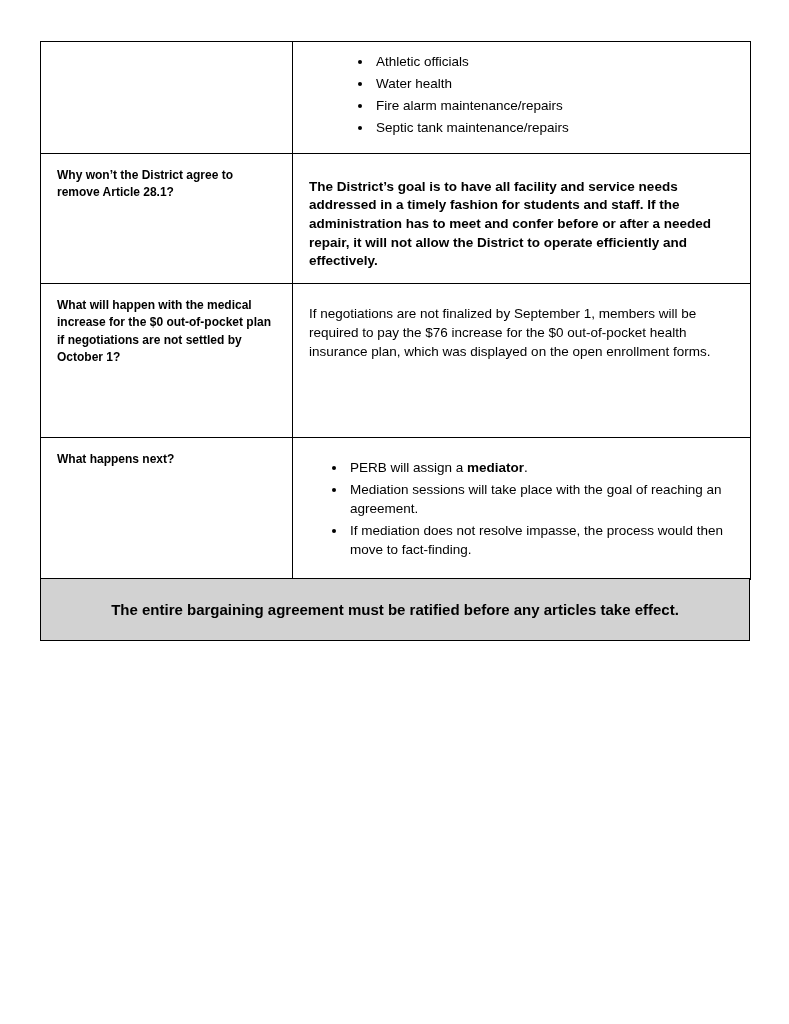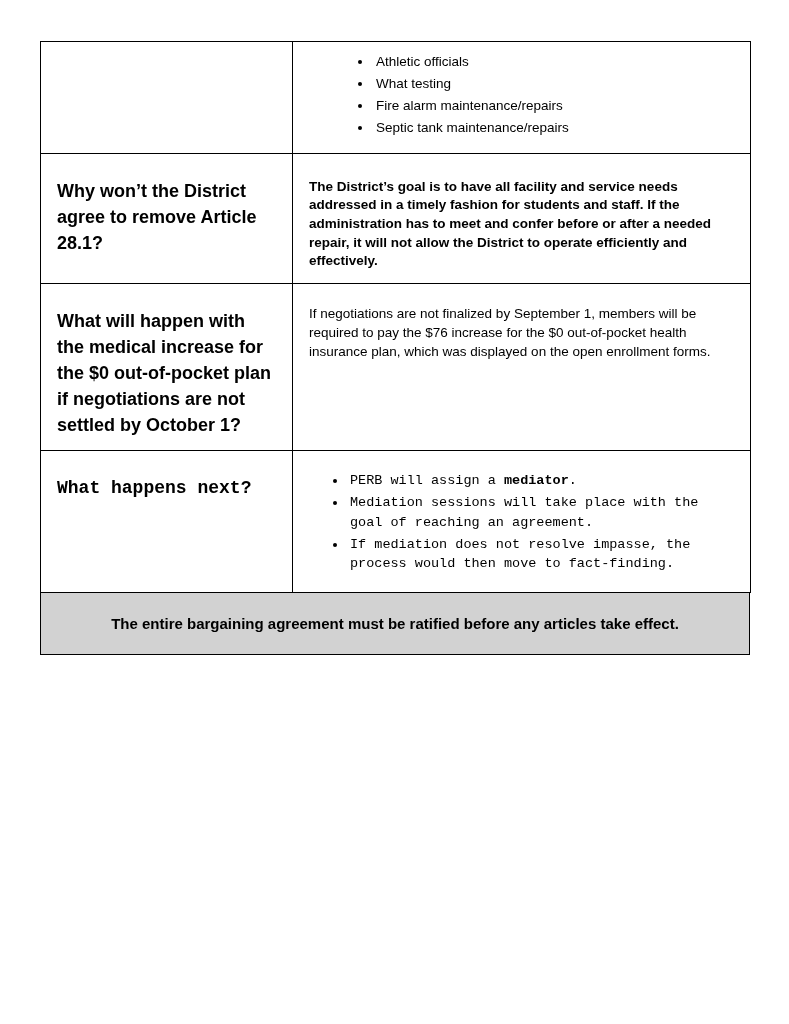--- a/index.html
+++ b/index.html
@@ -20,36 +20,36 @@
     border-collapse: collapse;
     width: 710px;
     table-layout: fixed;
   }
   table.faq td {
     border: 1.5px solid #000000;
     vertical-align: top;
   }
   td.qcell {
     width: 252px;
-    padding: 24px 18px 12px 16px;
+    padding: 13px 18px 12px 16px;
     font-weight: bold;
-    font-size: 18px;
+    font-size: 12px;
     line-height: 1.45;
   }
   td.acell {
     width: 458px;
     padding: 20px 20px 12px 16px;
     font-size: 13.5px;
     line-height: 1.42;
   }
   td.acell.tight { padding-top: 24px; }
   tr.r1 { height: 86px; }
   tr.r2 { height: 114px; }
   tr.r3 { height: 154px; }
-  tr.r4 { height: 142px; font-family: Liberation Mono, monospace; }
+  tr.r4 { height: 142px; }
   tr.r5 { height: 108px; }
   .bold-answer { font-weight: bold; line-height: 1.38; }
   ul.bullets {
     list-style: disc;
     margin: 0;
     padding-left: 38px;
   }
   ul.bullets li {
     margin-bottom: 3px;
     padding-left: 3px;
@@ -81,21 +81,21 @@
 
 <div class="page">
 
   <table class="faq">
     <tbody>
         <tr class="r1">
       <td class="qcell"></td>
       <td class="acell r1a">
         <ul class="bullets">
           <li>Athletic officials</li>
-          <li>What testing</li>
+          <li>Water health</li>
           <li>Fire alarm maintenance/repairs</li>
           <li>Septic tank maintenance/repairs</li>
         </ul>
       </td>
     </tr>
 
     <tr class="r2">
       <td class="qcell">Why won’t the District agree to remove Article 28.1?</td>
       <td class="acell tight">
         <p class="bold-answer">The District’s goal is to have all facility and service needs addressed in a timely fashion for students and staff. If the administration has to meet and confer before or after a needed repair, it will not allow the District to operate efficiently and effectively.</p>

